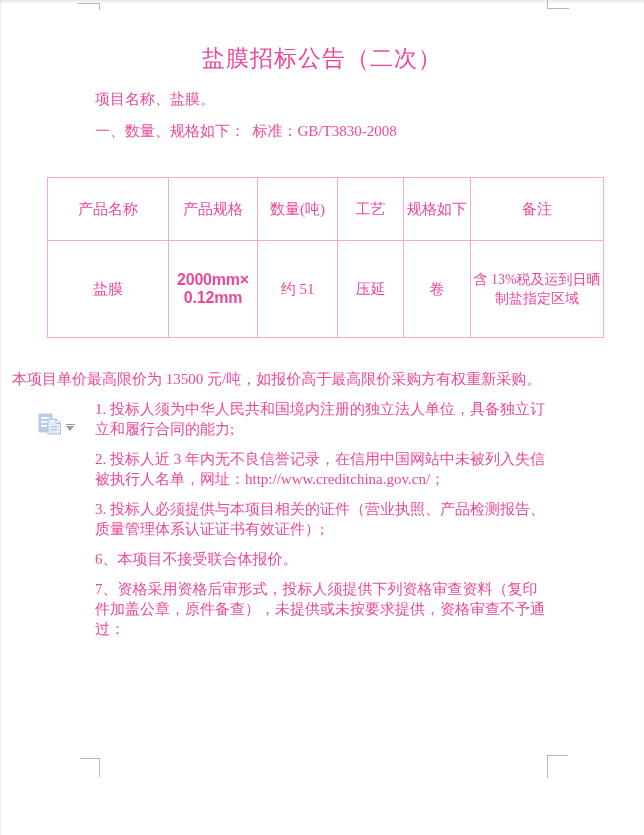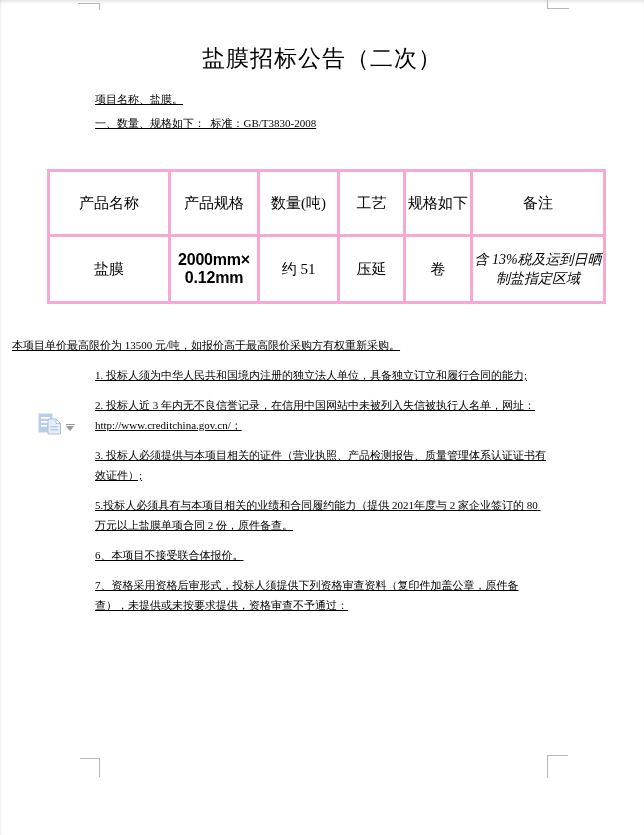--- a/index.html
+++ b/index.html
@@ -3,72 +3,70 @@
 <meta charset="utf-8">
 <style>
   html,body{margin:0;padding:0;background:#ffffff;}
   .page{
     position:relative;
     width:644px;height:835px;
     background:#ffffff;
     overflow:hidden;
     box-shadow: inset 0 3px 3px -1px rgba(0,0,0,0.10), inset 2px 0 2px -1px rgba(0,0,0,0.06);
     font-family:"Liberation Serif","DejaVu Serif",serif;
-    color:#000000;
+    color:#ec4899;
   }
   h1.doc-title{
     margin:42px 0 0 0;
     font-size:23px;
     line-height:34px;
     font-weight:500;
     text-align:center;
     letter-spacing:1px;
   }
   p.bp{
     margin:10px 94px 0 95px;
-    font-size:11px;
+    font-size:15px;
     line-height:20px;
     white-space:pre-wrap;
     word-break:break-word;
-    text-decoration:underline;
   }
   p.intro1{margin-top:13px;}
-  p.intro2{margin-top:4px;}
+  p.intro2{margin-top:12px;}
   p.price{margin-top:31px;margin-left:12px;}
   table.ptable{
     border-collapse:collapse;
     table-layout:fixed;
     margin:36px 0 0 47px;
     width:556px;
   }
   .ptable th,.ptable td{
-    border:3px solid #f9a8d4;
+    border:1px solid #f9a8d4;
     text-align:center;
     vertical-align:middle;
     font-weight:normal;
     font-size:15px;
     padding:0 2px;
     overflow:hidden;
   }
   .ptable th{height:62px;}
   .ptable td{height:64px;}
   td.spec-cell{
     font-family:"Liberation Sans","DejaVu Sans",sans-serif;
     font-weight:bold;
     font-size:16px;
     letter-spacing:-0.2px;
     word-break:break-all;
     line-height:18px;
   }
   td.remark-cell{
     font-size:14px;
-    padding:0 1px;
+    padding:16px 1px;
     word-break:break-all;
     line-height:19px;
-    font-style:italic;
   }
   
   .mark{position:absolute;}
   .mark-tl{left:78px;top:3px;width:21px;height:6px;border-top:1px solid #b8b8b8;border-right:1px solid #b8b8b8;}
   .mark-tr{left:547px;top:0;width:21px;height:8px;border-left:1px solid #b8b8b8;border-bottom:1px solid #b8b8b8;}
   .mark-bl{left:80px;top:758px;width:19px;height:18px;border-top:1px solid #b8b8b8;border-right:1px solid #b8b8b8;}
   .mark-br{left:547px;top:755px;width:20px;height:22px;border-left:1px solid #b8b8b8;border-top:1px solid #b8b8b8;}
   
   .paste-btn{
     position:absolute;left:38px;top:412px;
@@ -139,17 +137,16 @@
         <td>卷</td>
         <td class="remark-cell">含 13%税及运到日晒制盐指定区域</td>
       </tr>
     </tbody>
   </table>
 
   <p class="bp price">本项目单价最高限价为 13500 元/吨，如报价高于最高限价采购方有权重新采购。</p>
   <p class="bp">1. 投标人须为中华人民共和国境内注册的独立法人单位，具备独立订立和履行合同的能力;</p>
   <p class="bp">2. 投标人近 3 年内无不良信誉记录，在信用中国网站中未被列入失信被执行人名单，网址：http://www.creditchina.gov.cn/；</p>
   <p class="bp">3. 投标人必须提供与本项目相关的证件（营业执照、产品检测报告、质量管理体系认证证书有效证件）;</p>
-  <p class="bp">5.投标人必须具有与本项目相关的业绩和合同履约能力（提供 2021年度与 2 家企业签订的 80 万元以上盐膜单项合同 2 份，原件备查。</p>
   <p class="bp">6、本项目不接受联合体报价。</p>
   <p class="bp">7、资格采用资格后审形式，投标人须提供下列资格审查资料（复印件加盖公章，原件备查），未提供或未按要求提供，资格审查不予通过：</p>
 
 </div>
 
 </body></html>

